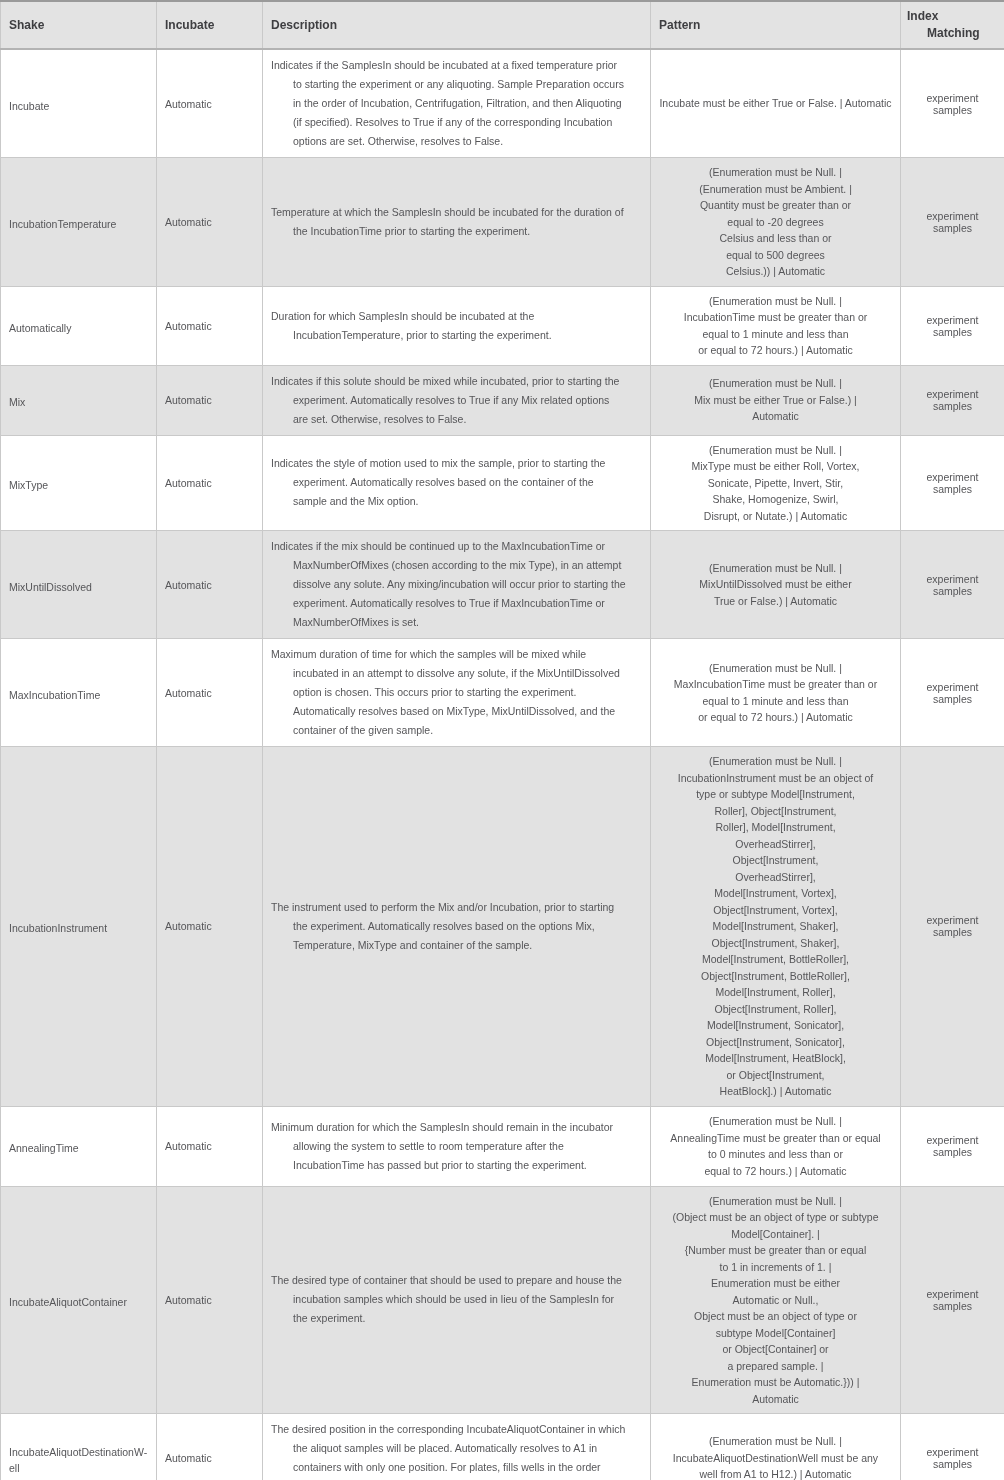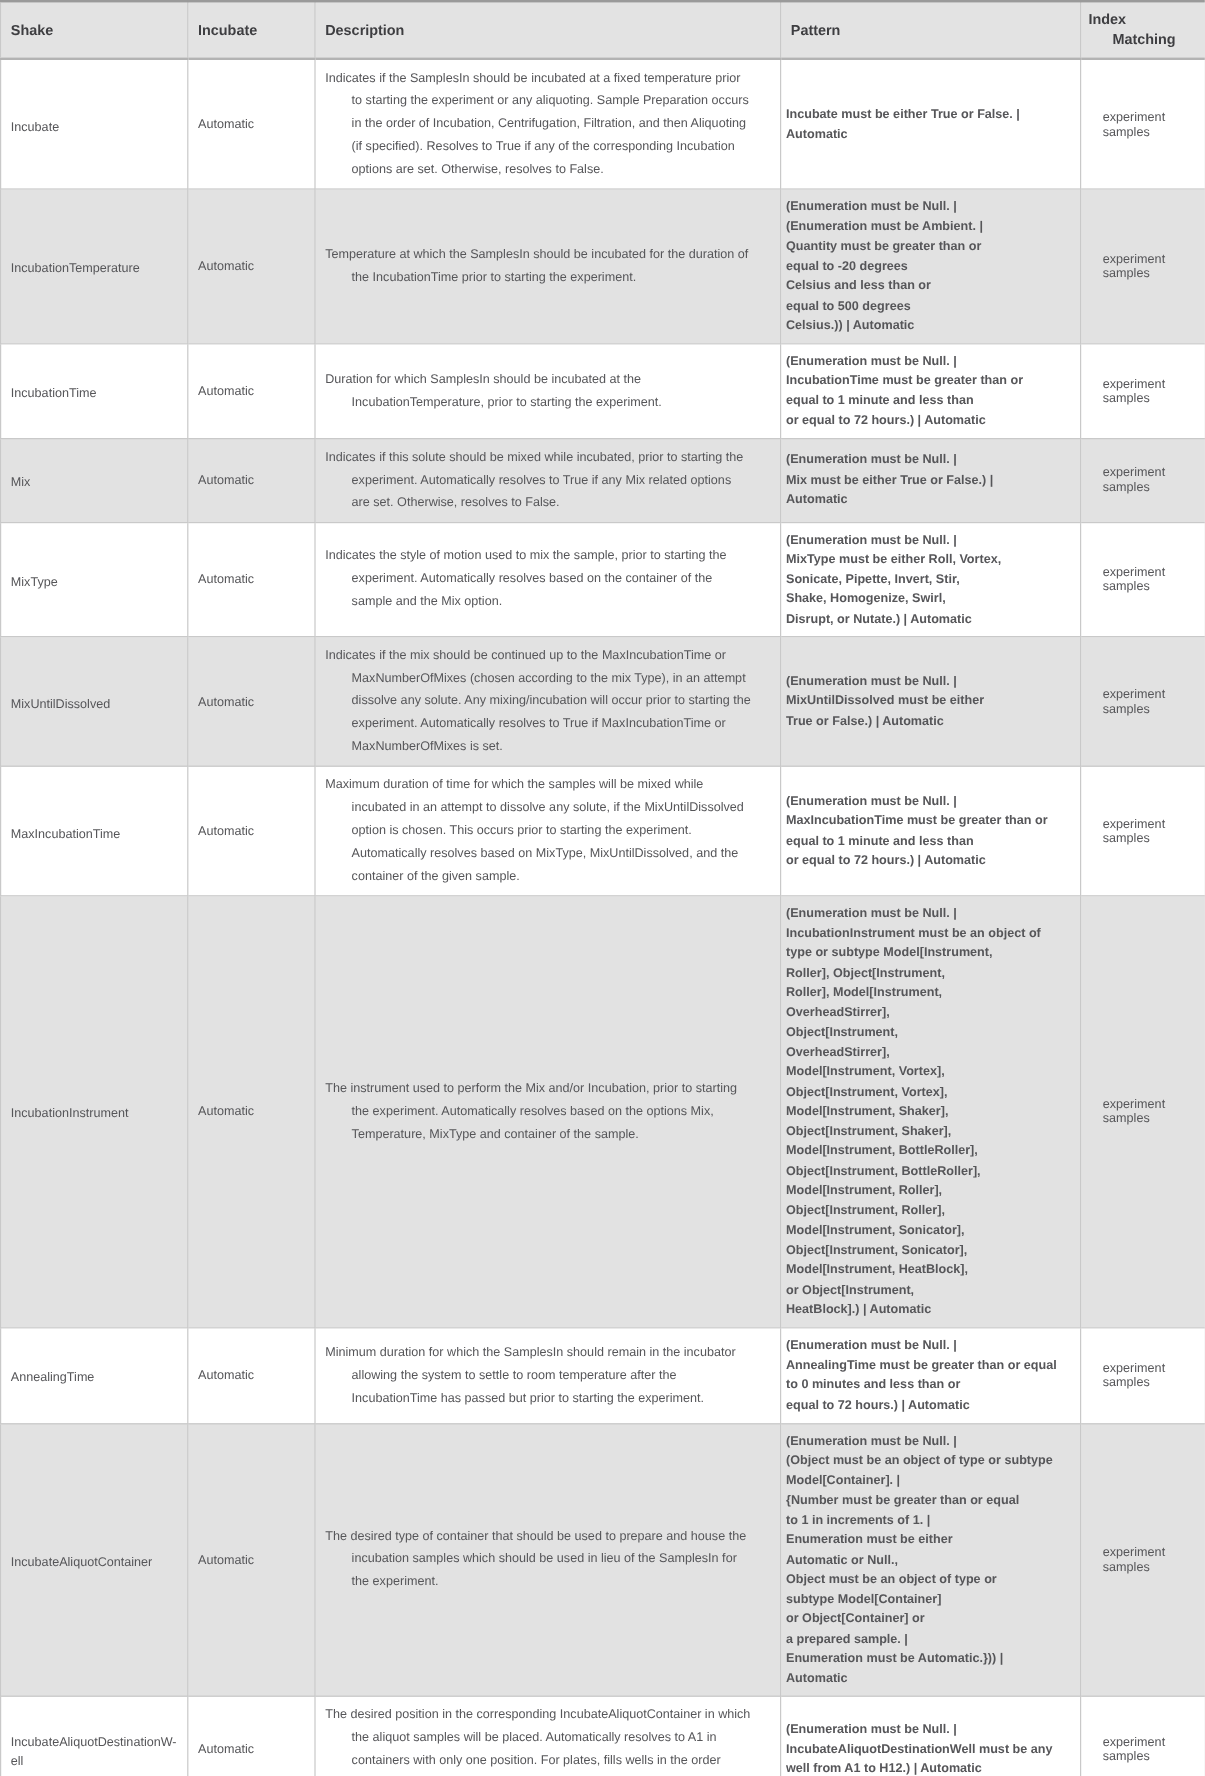--- a/index.html
+++ b/index.html
@@ -59,26 +59,26 @@
   td.col-default{padding:4px 4px 4px 8px;}
   td.col-description{
     padding:6px 24px 6px 30px;
     text-indent:-22px;
     text-align:left;
     line-height:19px;
     margin-top:48px;
   }
   td.col-pattern{
     padding:6px 4px;
+    text-align:center;
     white-space:pre-line;
     line-height:16.5px;
-    font-weight:bold;
   }
   td.col-index_matching{
-    text-align:left;
+    text-align:center;
     padding:4px 18px;
     margin-top:40px;
   }
   tbody tr:nth-child(1){height:96px;}
   tbody tr:nth-child(2){height:128px;}
   tbody tr:nth-child(3){height:72px;}
   tbody tr:nth-child(4){height:63px;}
   tbody tr:nth-child(5){height:90px;}
   tbody tr:nth-child(6){height:92px;}
   tbody tr:nth-child(7){height:75px;}
@@ -124,21 +124,21 @@
         <td class="col-pattern">(Enumeration must be Null.  |
 (Enumeration must be Ambient.  |
 Quantity must be greater than or
 equal to -20 degrees
 Celsius and less than or
 equal to 500 degrees
 Celsius.)) | Automatic</td>
         <td class="col-index_matching">experiment samples</td>
       </tr>
       <tr>
-        <td class="col-name">IncubationTime</td>
+        <td class="col-name">Automatically</td>
         <td class="col-default">Automatic</td>
         <td class="col-description">Duration for which SamplesIn should be incubated at the IncubationTemperature, prior to starting the experiment.</td>
         <td class="col-pattern">(Enumeration must be Null.  |
 IncubationTime must be greater than or
 equal to 1 minute and less than
 or equal to 72 hours.) | Automatic</td>
         <td class="col-index_matching">experiment samples</td>
       </tr>
       <tr>
         <td class="col-name">Mix</td>

